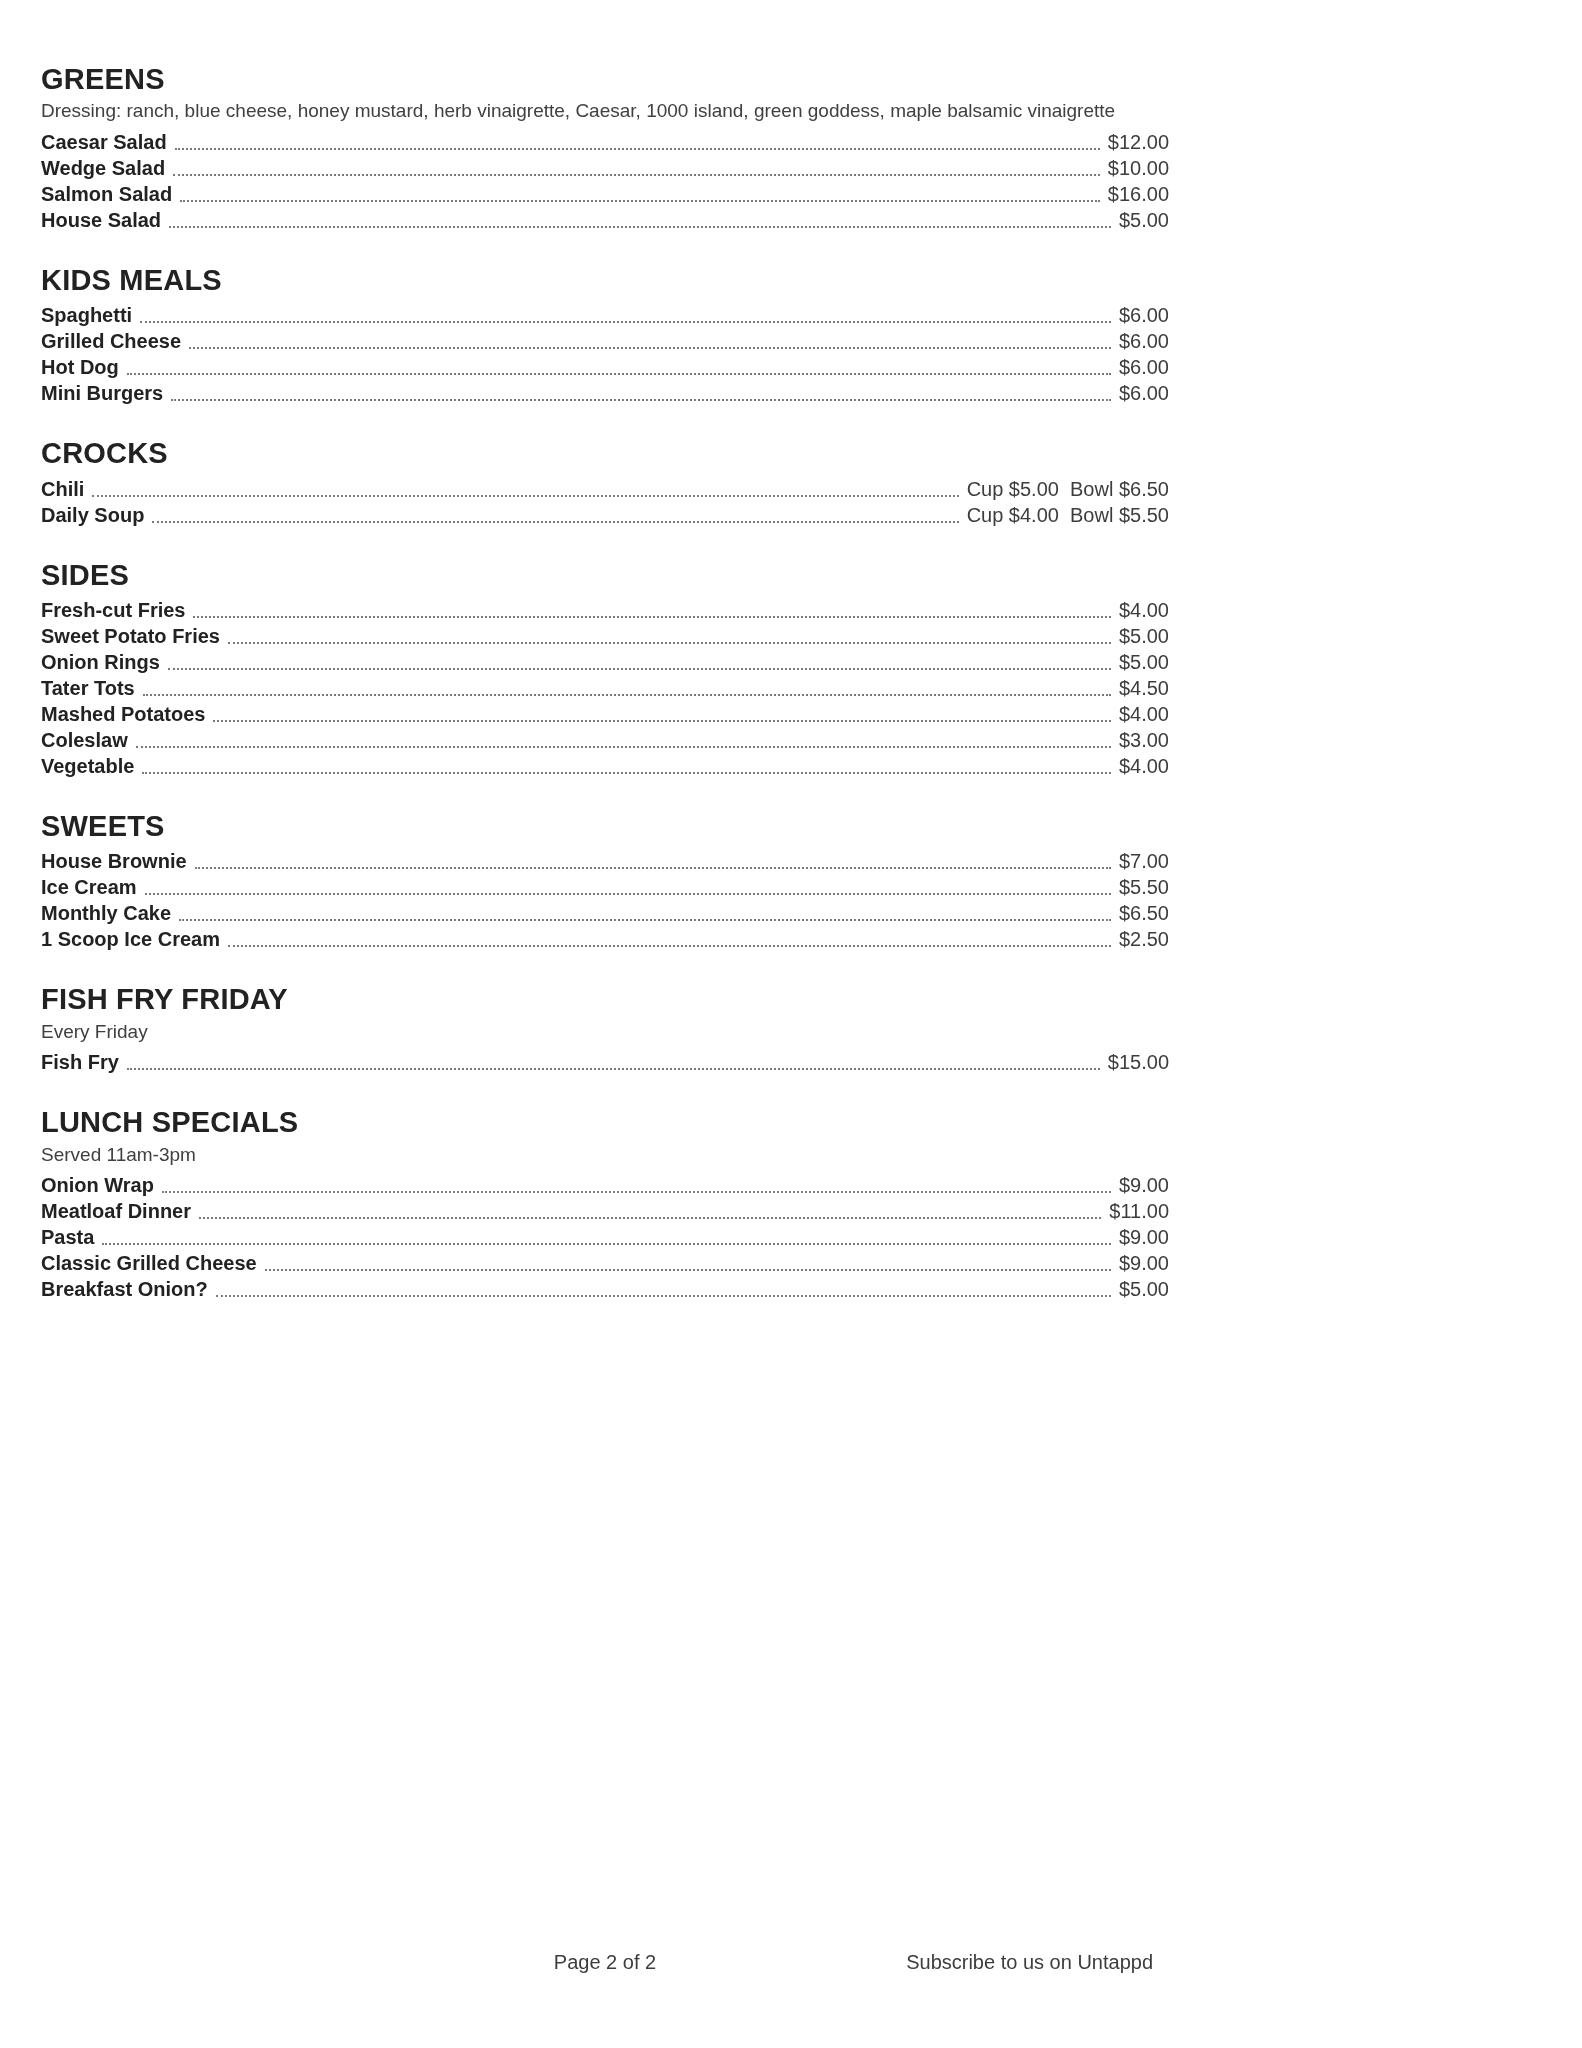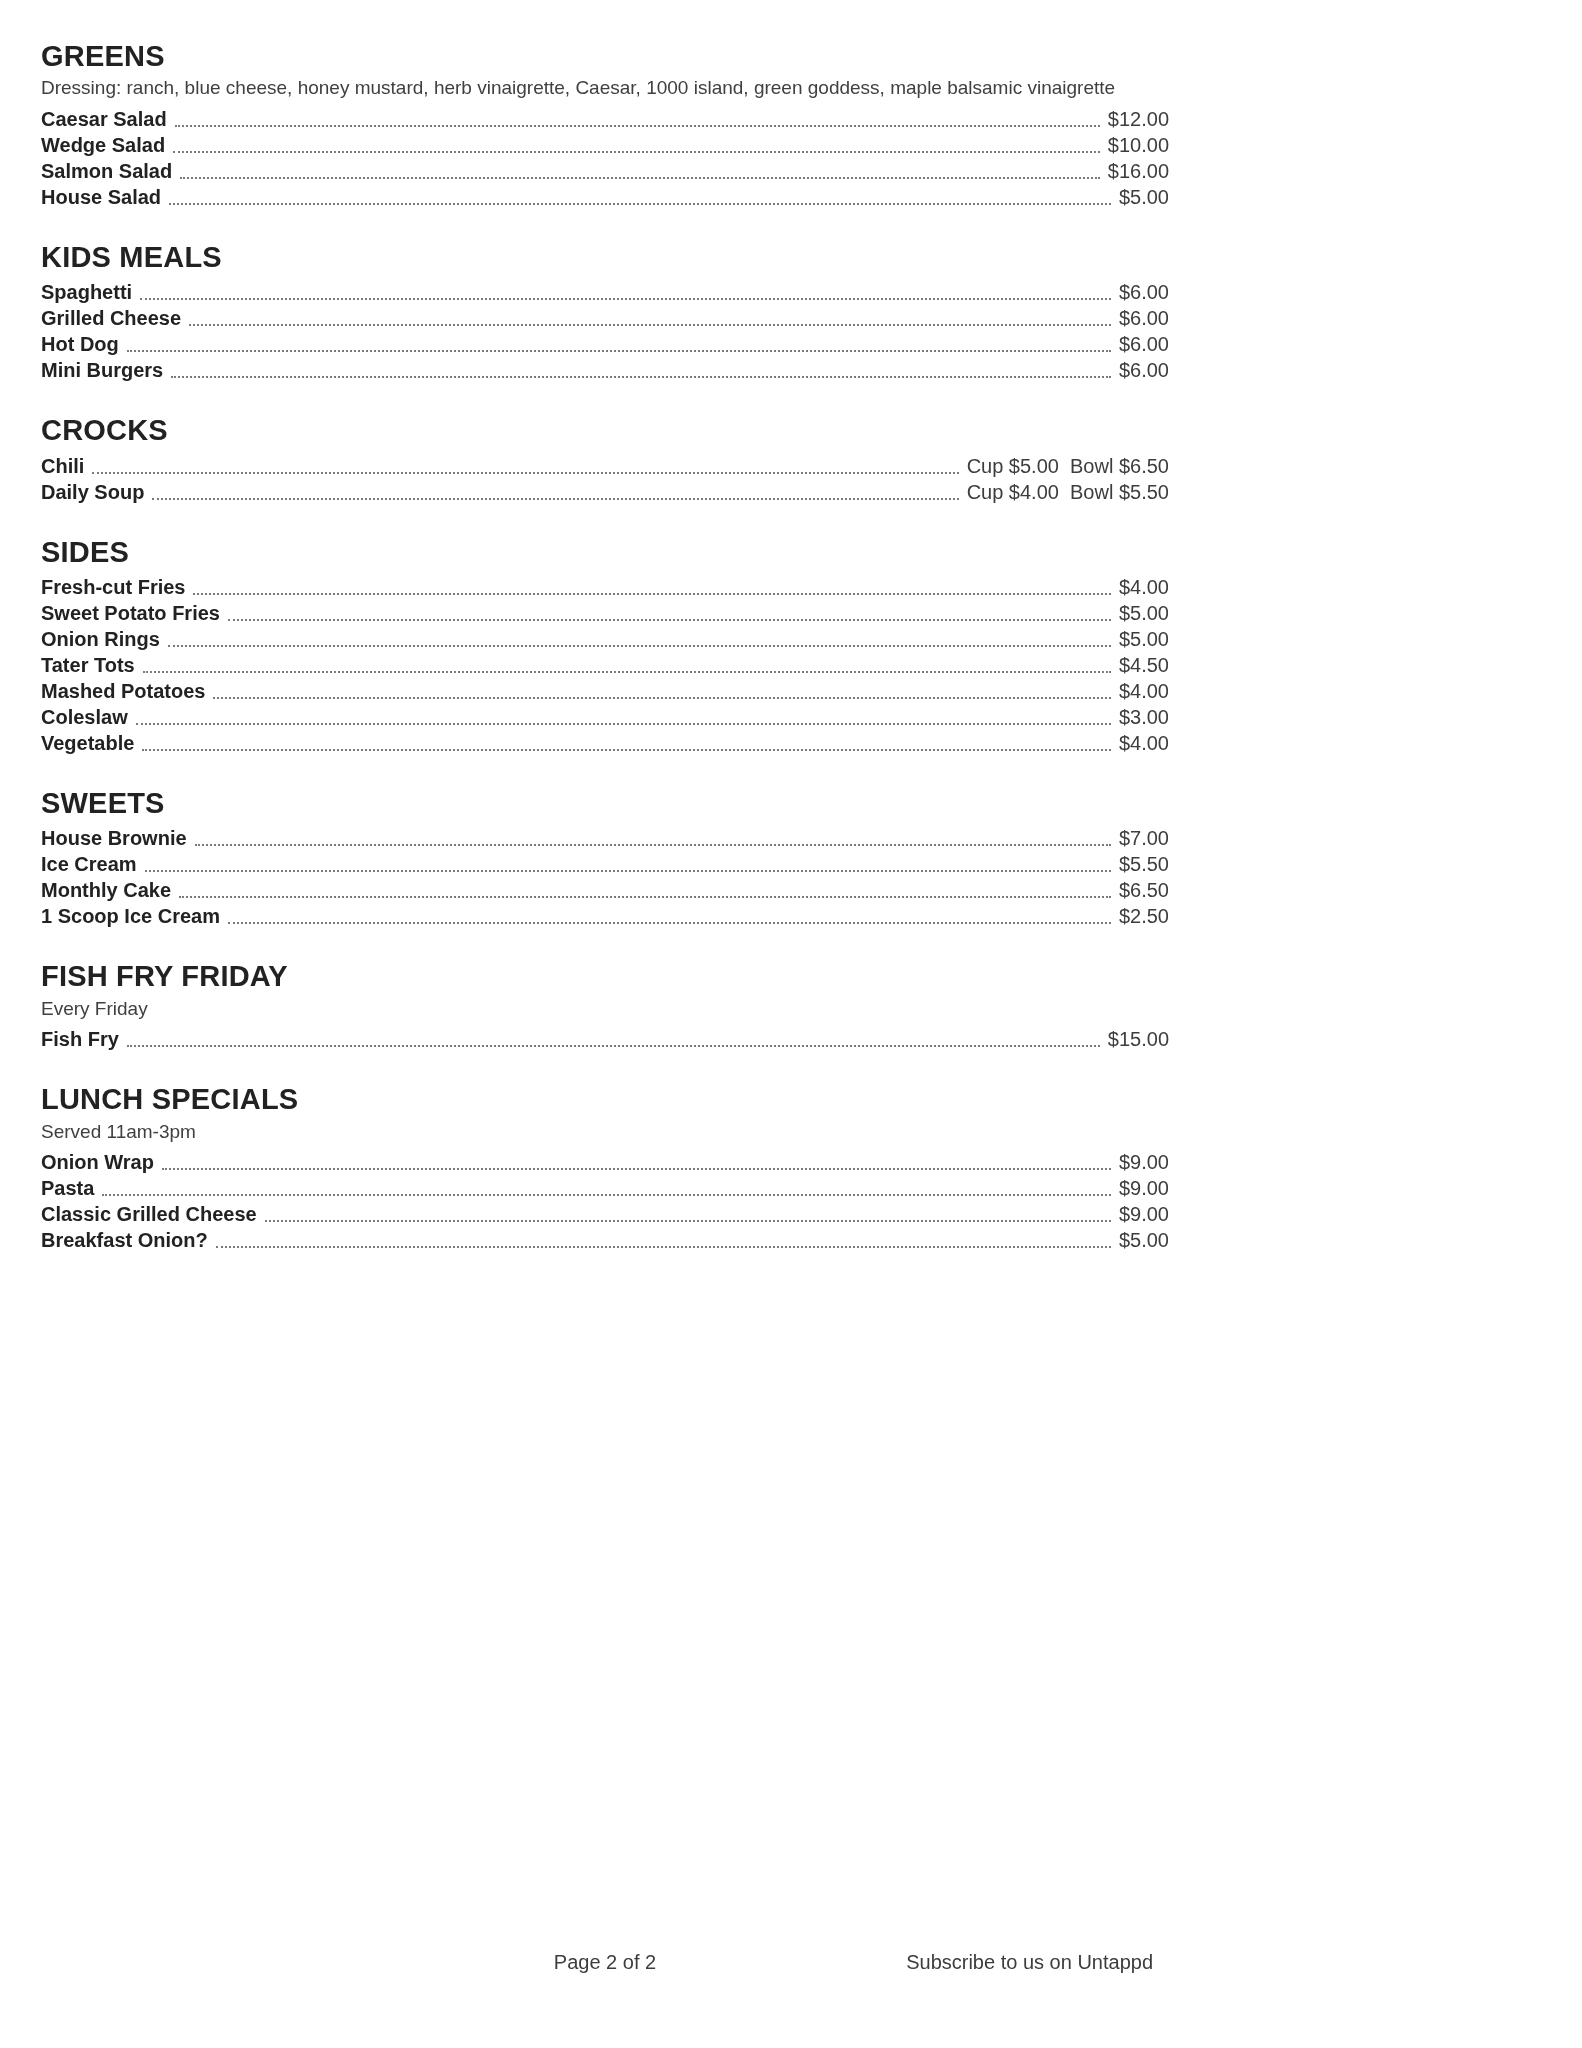--- a/index.html
+++ b/index.html
@@ -9,21 +9,21 @@
     height: 2048px;
     background: #ffffff;
     font-family: "Liberation Sans", sans-serif;
     color: #3d3d3d;
     position: relative;
     overflow: hidden;
   }
   .menu-content {
     position: absolute;
     left: 41px;
-    top: 40px;
+    top: 63px;
     width: 1128px;
   }
   .menu-section { margin-bottom: 32px; }
   .section-title {
     margin: 0;
     font-size: 29px;
     line-height: 1.15;
     font-weight: 700;
     color: #222222;
     letter-spacing: 0.2px;
@@ -249,20 +249,25 @@
   <section class="menu-section">
     <h2 class="section-title">LUNCH SPECIALS</h2>
     <p class="section-subtitle">Served 11am-3pm</p>
     <div class="items">
   <div class="menu-item">
     <span class="item-name">Onion Wrap</span>
     <span class="leader"></span>
     <span class="item-price">$9.00</span>
   </div>
 
+  <div class="menu-item">
+    <span class="item-name">Meatloaf Dinner</span>
+    <span class="leader"></span>
+    <span class="item-price">$11.00</span>
+  </div>
 
   <div class="menu-item">
     <span class="item-name">Pasta</span>
     <span class="leader"></span>
     <span class="item-price">$9.00</span>
   </div>
 
   <div class="menu-item">
     <span class="item-name">Classic Grilled Cheese</span>
     <span class="leader"></span>

